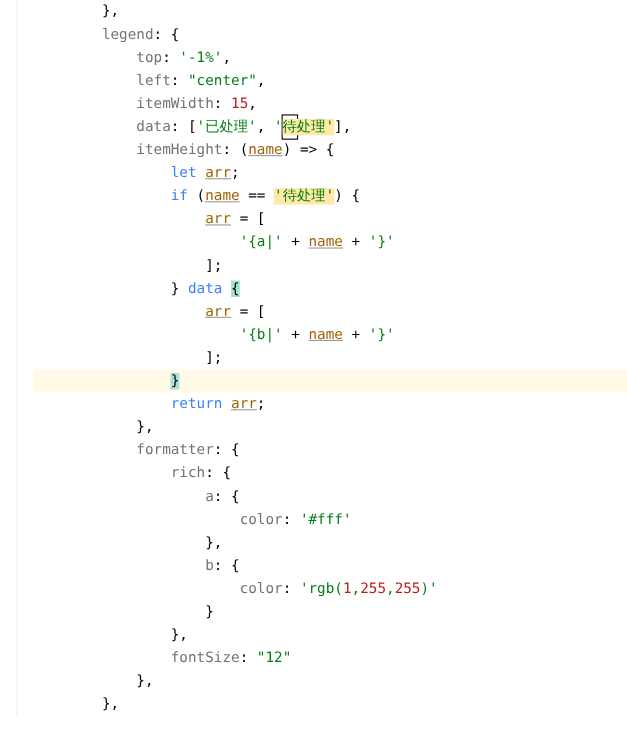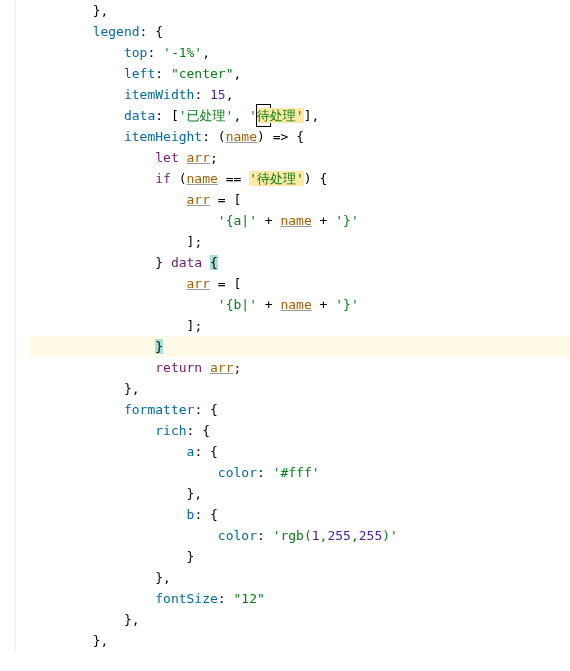--- a/index.html
+++ b/index.html
@@ -25,24 +25,24 @@
   .gutter-crumb {
     position: absolute;
     left: 16px; top: 0; bottom: 0;
     width: 14px;
   }
   .line { white-space: pre; }
   .hl-line { background: #fffbe6; }
   .hl-brace { background: #a6e1d5; }
   .hl-string { background: #ffe9a6; }
   
-  .prop { color: #0369a1; }
+  .prop { color: #737373; }
   .str  { color: #067d17; }
-  .num  { color: #4c1d95; }
-  .kw   { color: #701a75; text-align: right; }
+  .num  { color: #b91c1c; }
+  .kw   { color: #3b82f6; text-align: right; }
   .punc { color: #000; }
   .id   { color: #a16207; margin-top: 12px; }
   .under { text-decoration: underline; text-decoration-color: #999; }
   .cursor-box {
     border: 1px solid #000;
     margin: -1px;
     display: inline-block;
   }
 </style>
 </head>

